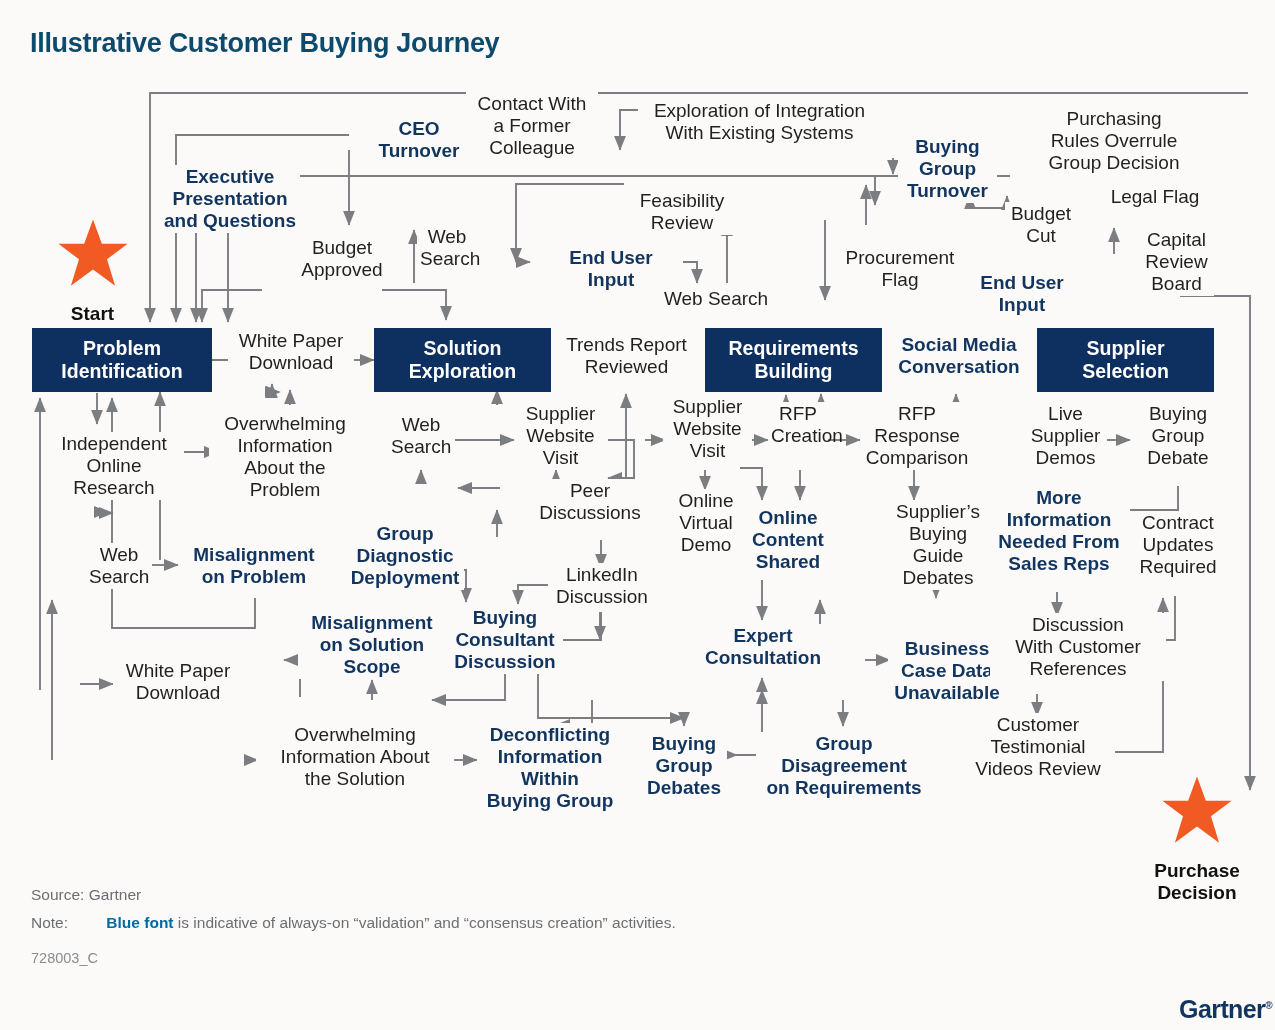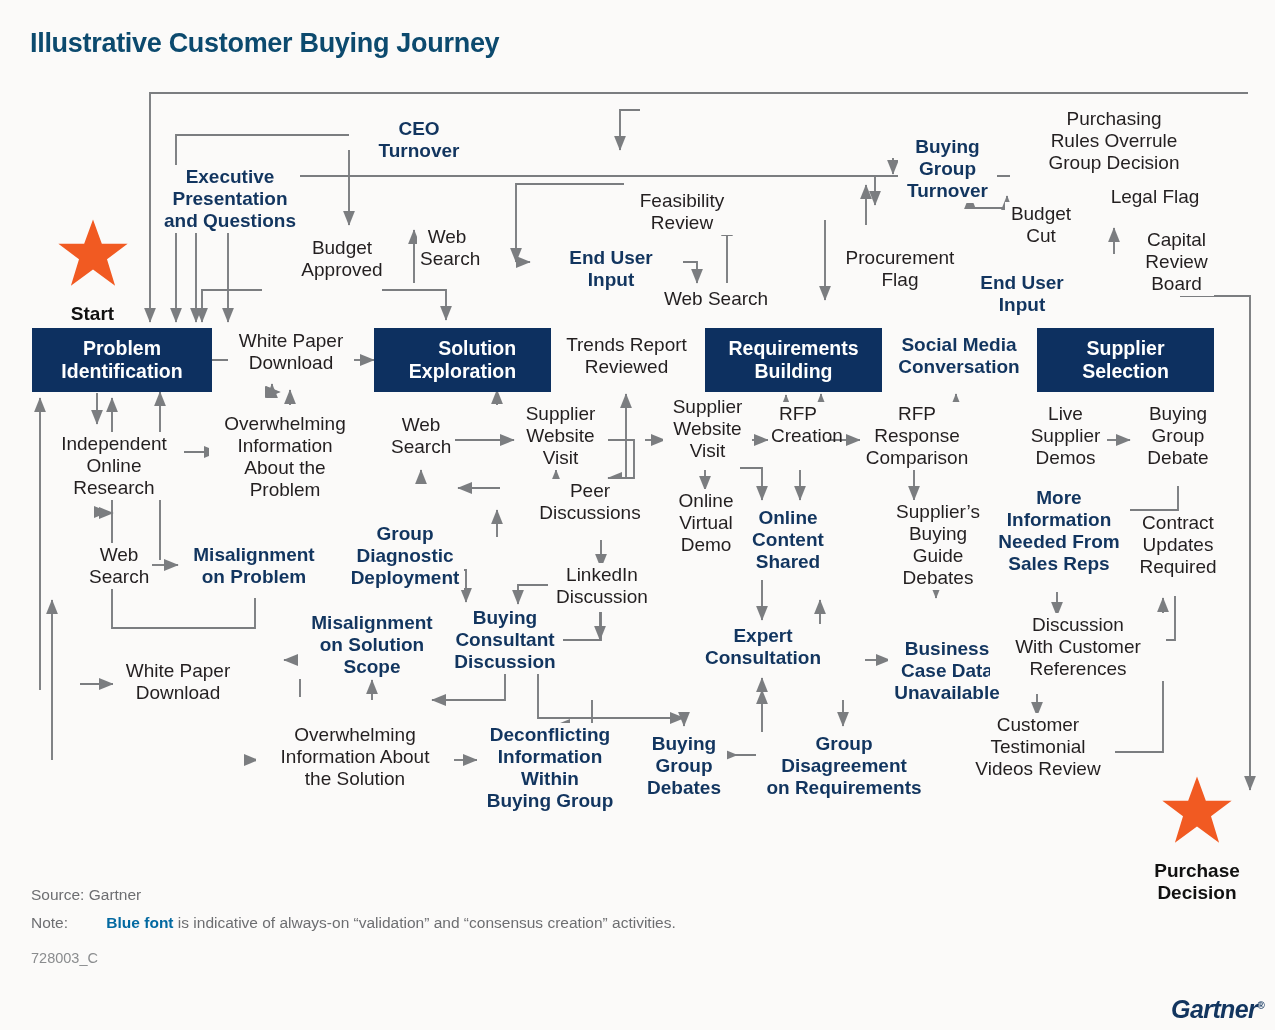--- a/index.html
+++ b/index.html
@@ -41,21 +41,21 @@
     padding:0;
     line-height:1.2;
   }
   .star-wrap{position:absolute;text-align:center;}
   .star-wrap .lbl{font-size:19px;font-weight:bold;color:#111;margin-top:11px;line-height:1.15;}
 
   .foot{position:absolute;font-size:15.5px;color:#6d6e71;}
   .foot b{color:#0369a1;margin-left:34px;}
   .code{position:absolute;font-size:14.5px;color:#8a8c8e;}
 
-  .logo{position:absolute;right:11px;bottom:8px;text-align:left;font-style:italic;}
+  .logo{position:absolute;right:3px;bottom:8px;text-align:left;}
   .logo .g{font-size:25px;font-weight:bold;color:#12355f;letter-spacing:-0.6px;line-height:1;}
   .logo .g sup{font-size:10px;vertical-align:super;}
   .logo .dm{font-size:33px;color:#12355f;letter-spacing:-0.8px;line-height:1.05;}
   .logo .dm span{color:#3db7e4;}
 </style>
 </head>
 <body>
 
 <div id="stage">
 
@@ -188,34 +188,39 @@
     </svg>
     <div class="lbl" style="white-space:pre-line;">Purchase
 Decision</div>
   </div>
 
   <div class="n stage" style="left:32px;top:328px;width:180px;height:64px;">
       <span style="white-space:pre-line;">Problem
 Identification</span>
     </div>
   <div class="n stage" style="left:374px;top:328px;width:177px;height:64px;">
-      <span style="white-space:pre-line;text-align:right;">Solution
+      <span style="white-space:pre-line;">Solution
 Exploration</span>
     </div>
   <div class="n stage" style="left:705px;top:328px;width:177px;height:64px;">
       <span style="white-space:pre-line;">Requirements
 Building</span>
     </div>
   <div class="n stage" style="left:1037px;top:328px;width:177px;height:64px;">
       <span style="white-space:pre-line;">Supplier
 Selection</span>
     </div>
 
   <div class="n blue" style="left:370px;top:117px;width:98px;white-space:pre-line;">CEO
 Turnover</div>
+  <div class="n" style="left:466px;top:92px;width:132px;white-space:pre-line;">Contact With
+a Former
+Colleague</div>
+  <div class="n" style="left:638px;top:99px;width:243px;white-space:pre-line;">Exploration of Integration
+With Existing Systems</div>
   <div class="n blue" style="left:898px;top:135px;width:99px;white-space:pre-line;">Buying
 Group
 Turnover</div>
   <div class="n" style="left:1042px;top:107px;width:144px;white-space:pre-line;">Purchasing
 Rules Overrule
 Group Decision</div>
   <div class="n blue" style="left:160px;top:165px;width:140px;white-space:pre-line;">Executive
 Presentation
 and Questions</div>
   <div class="n" style="left:629px;top:189px;width:106px;white-space:pre-line;">Feasibility

